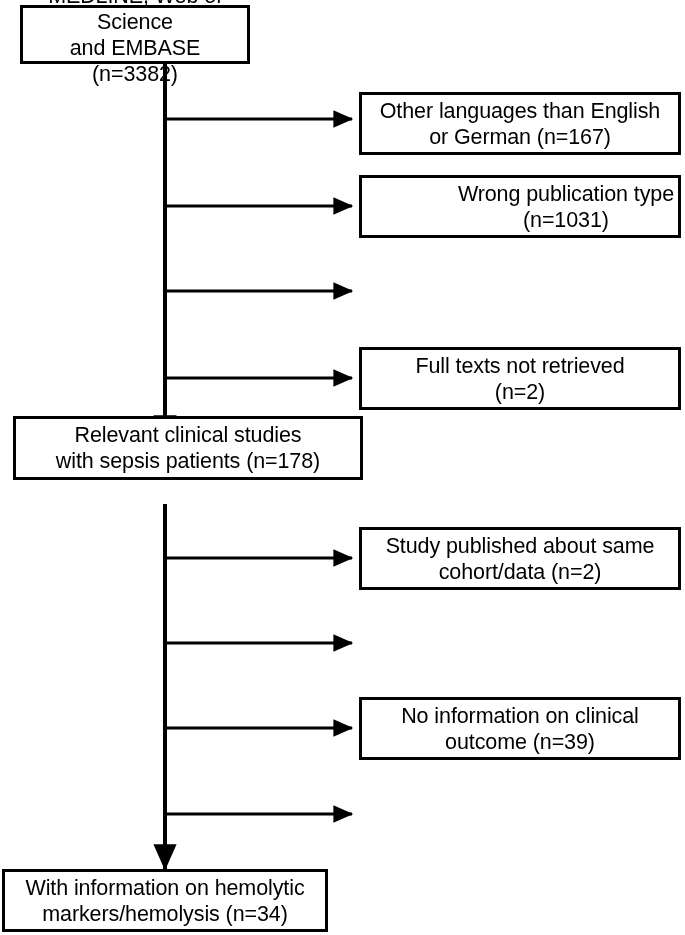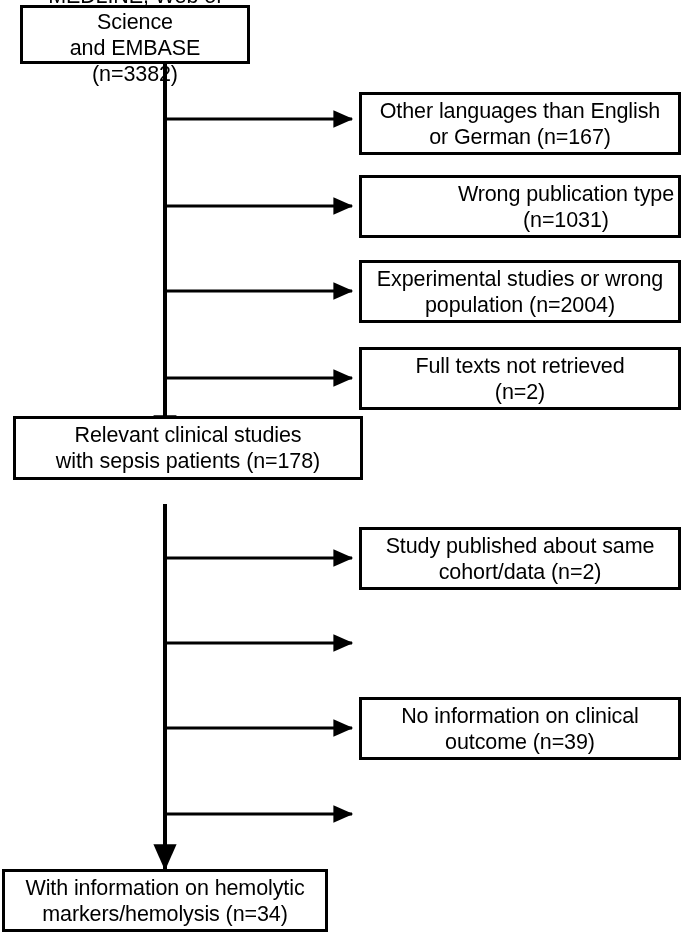--- a/index.html
+++ b/index.html
@@ -125,24 +125,20 @@
   <div class="node n-ex n-ex1">
     <span class="node-text">Other languages than English
 or German (n=167)</span>
   </div>
 
   <div class="node n-ex n-ex2">
     <span class="node-text">Wrong publication type
 (n=1031)</span>
   </div>
 
-  <div class="node n-ex n-ex3">
-    <span class="node-text">Experimental studies or wrong
-population (n=2004)</span>
-  </div>
 
   <div class="node n-ex n-ex4">
     <span class="node-text">Full texts not retrieved
 (n=2)</span>
   </div>
 
   <div class="node n-ex n-ex5">
     <span class="node-text">Study published about same
 cohort/data (n=2)</span>
   </div>

